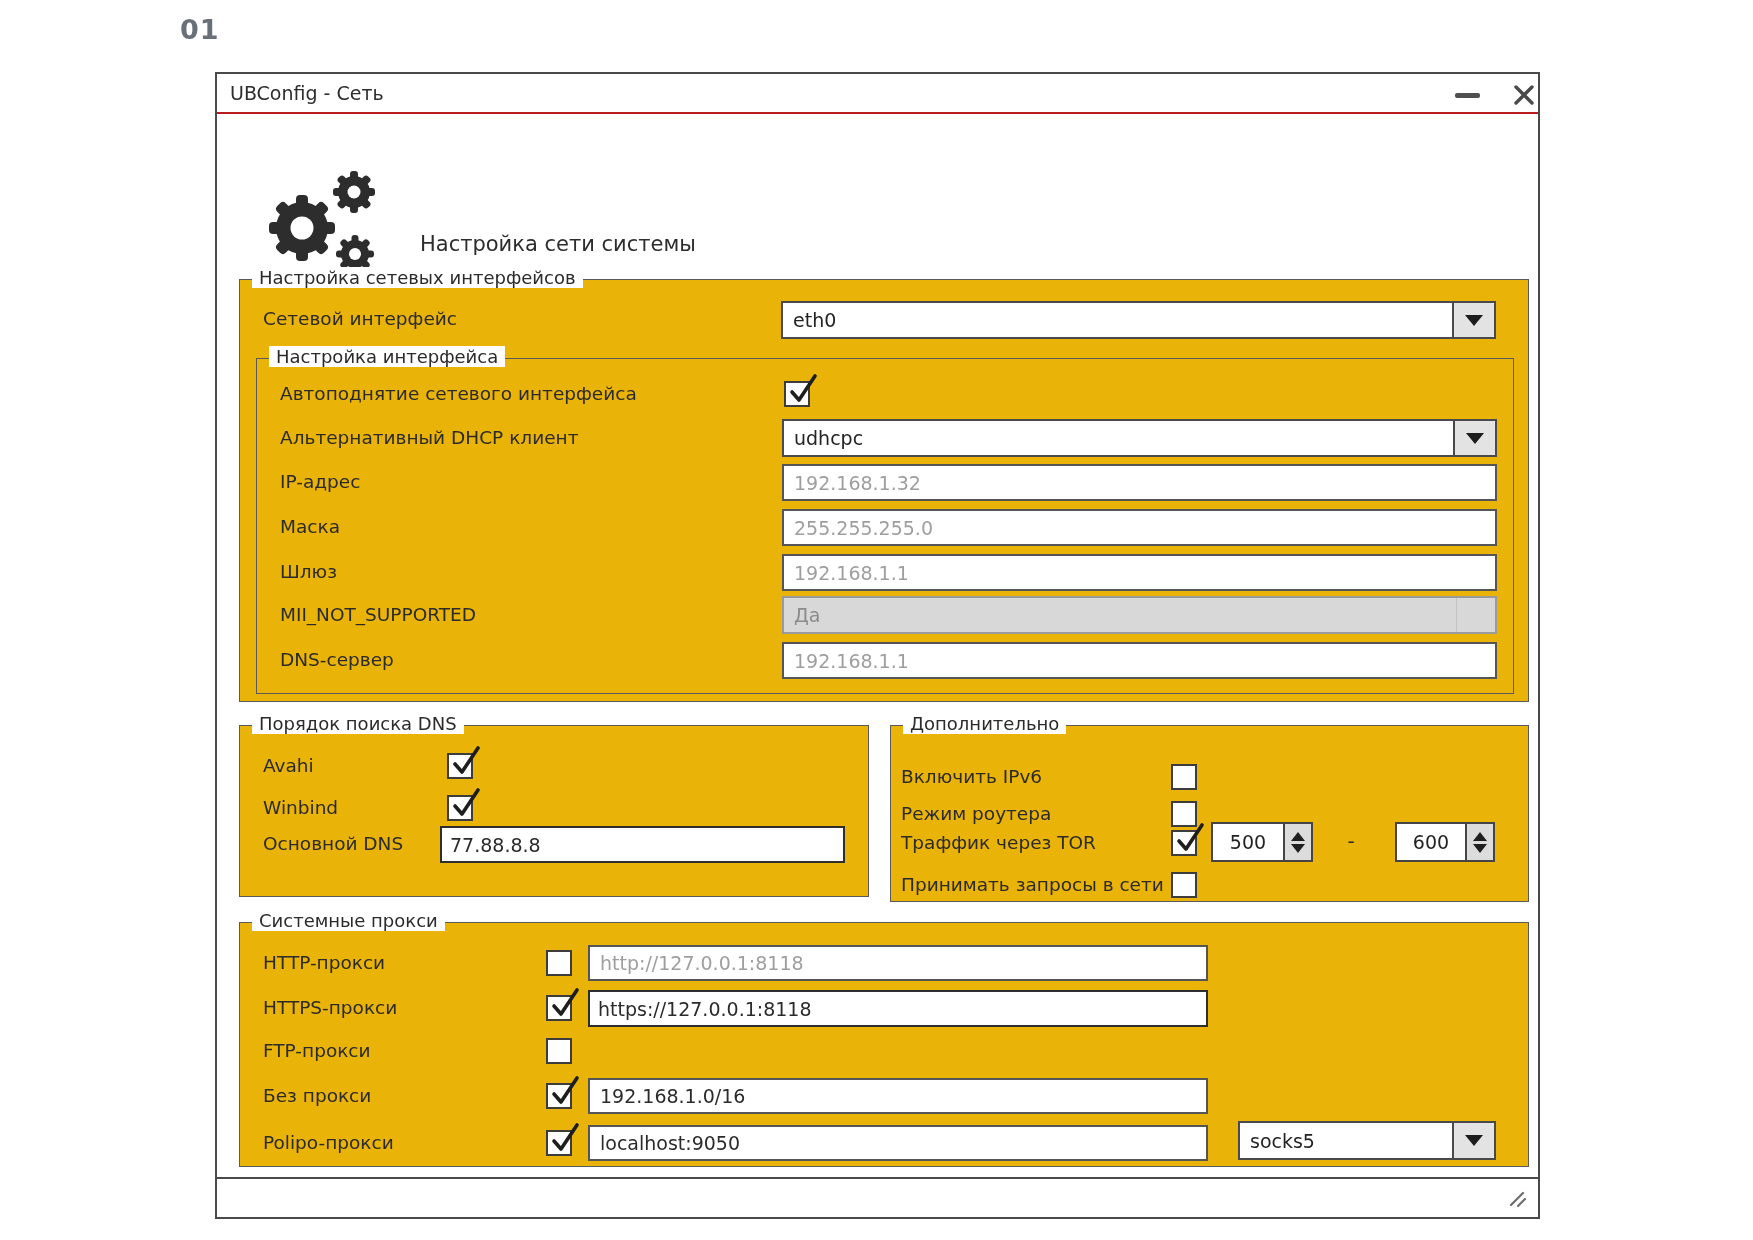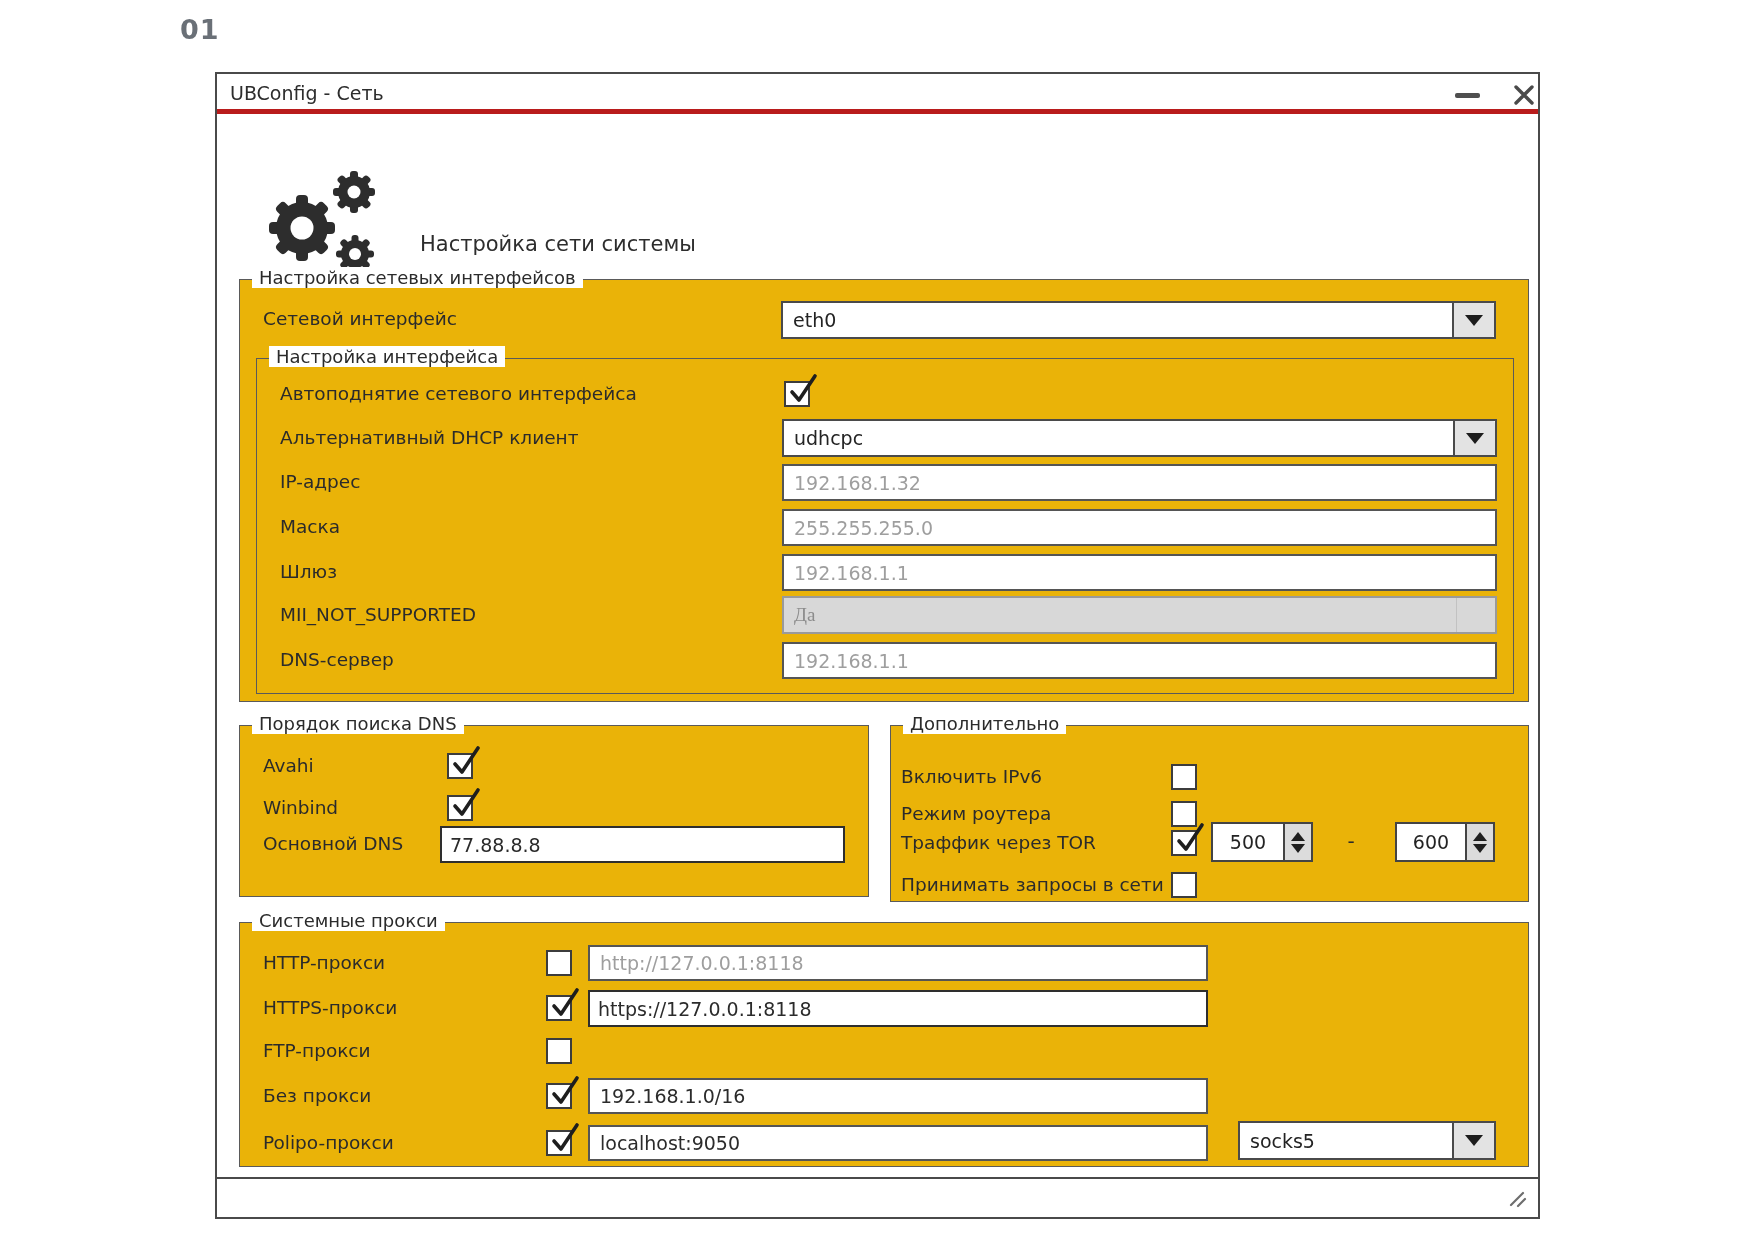--- a/index.html
+++ b/index.html
@@ -12,21 +12,21 @@
   .figure-label {
     position:absolute; left:180px; top:14px;
     font-size:27px; font-weight:bold; color:#6a7077; letter-spacing:1px;
   }
   .window {
     position:absolute; left:215px; top:72px; width:1325px; height:1147px;
     border:2px solid #4a4a4a; background:#fff;
   }
   .titlebar {
     position:absolute; left:0; top:0; right:0; height:40px;
-    border-bottom:5px solid #b91c1c; background:#fff;
+    border-bottom:2px solid #b91c1c; background:#fff;
   }
   .win-title { position:absolute; left:13px; top:0; line-height:38px; font-size:19px; color:#2d2d2d; }
   .btn-min { position:absolute; left:1232px; top:8px; width:36px; height:26px; display:flex; align-items:center; justify-content:center; cursor:default; }
   .btn-min .dash { width:25px; height:5px; background:#4f4f4f; border-radius:2px; }
   .btn-close { position:absolute; left:1290px; top:6px; width:34px; height:30px; display:flex; align-items:center; justify-content:center; }
 
   .hdr-gears { position:absolute; left:45px; top:94px; }
   .hdr-title { position:absolute; left:203px; top:158px; font-size:21px; color:#2d2d2d; }
 
   .group { position:absolute; border:1.5px solid #5a5a5a; background:#eab308; }
@@ -40,21 +40,21 @@
     position:absolute; border:2px solid #555; background:#fff;
     font-size:19px; color:#2b2b2b; padding:0 10px;
     font-family:"DejaVu Sans","Liberation Sans",sans-serif;
   }
   input.field::placeholder { color:#9e9e9e; opacity:1; }
   input.field { outline:none; }
   .active-border { border:2.5px solid #2e2e2e;padding-left:8px; }
 
   .field-disabled {
     position:absolute; border:2px solid #9a9a9a; background:#d8d8d8;
-    font-size:19px; color:#8c8c8c; padding:2px 10px; display:flex; align-items:center;font-family:Liberation Serif, serif;
+    font-size:19px; color:#8c8c8c; padding:2px 10px; display:flex; align-items:center;
   }
   .dis-divider { position:absolute; right:38px; top:0; bottom:0; width:1.5px; background:#c2c2c2; }
 
   .dropdown { position:absolute; border:2px solid #4a4a4a; background:#fff; }
   .dd-value { position:absolute; left:10px; top:0; bottom:0; display:flex; align-items:center; font-size:19px; color:#232323; }
   .dd-btn {
     position:absolute; right:0; top:0; bottom:0; width:42px; background:#e3e3e3;
     border-left:2px solid #4a4a4a; border-radius:0 2px 2px 0;
     display:flex; align-items:center; justify-content:center;
   }

